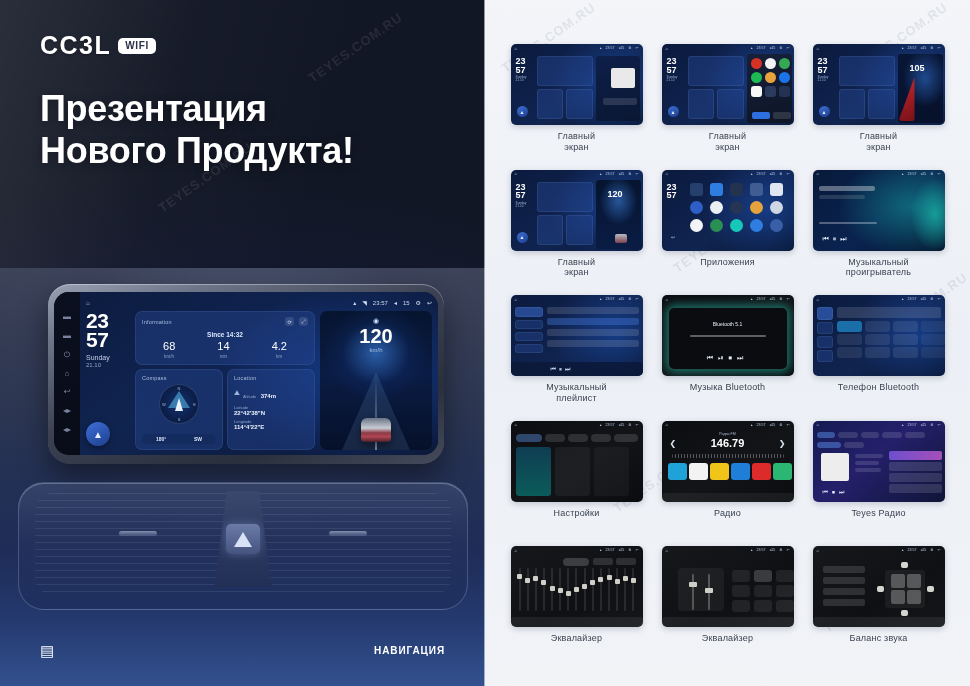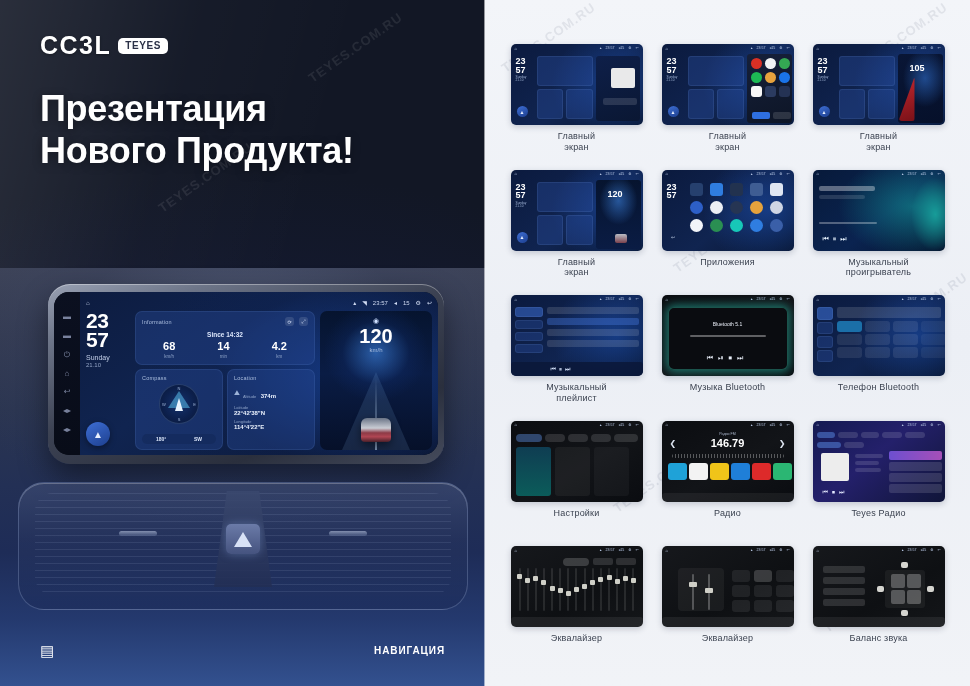--- a/index.html
+++ b/index.html
@@ -128,21 +128,21 @@
   .info-head { display:flex; align-items:center; }
   .info-dots { margin-left:auto; display:flex; gap:5px; }
   .dot-btn {
     width: 9px; height: 9px; border-radius: 3px;
     background: rgba(255,255,255,0.12);
     display:flex; align-items:center; justify-content:center;
     font-size: 5px; color:#d6e2fa;
   }
   .since { text-align:center; color:#dbe6fb; font-size:6.5px; font-weight:700; margin:5px 0 3px; }
   .stats { display:flex; justify-content:space-around; }
-  .stat-v { color:#fff; font-size:11px; font-weight:700; line-height:1; }
+  .stat-v { color:#fff; font-size:11px; font-weight:400; line-height:1; }
   .stat-u { color:#8fa4c9; font-size:4.5px; margin-top:2px; }
   .stat { text-align:center; }
   .row2 { display:flex; gap:4px; flex:1; }
   .compass-card { flex:1; display:flex; flex-direction:column; }
   .compass-dial {
     margin: 3px auto 0; width: 40px; height: 40px; border-radius:50%;
     background: radial-gradient(circle at 50% 50%, #15326e 0%, #0c1f4b 60%, #0a1838 100%);
     border:1px solid rgba(140,180,240,0.22);
     position:relative;
   }
@@ -332,21 +332,21 @@
   <section class="hero">
     <div class="hero-sheen"></div>
     <div class="hero-bottom-glow"></div>
 
     <div class="wm" style="left:150px; top:170px;">TEYES.COM.RU</div>
     <div class="wm" style="left:300px; top:40px;">TEYES.COM.RU</div>
     <div class="wm" style="left:120px; top:600px;">TEYES.COM.RU</div>
 
     <div class="logo-row">
       <span class="logo-text">CC3L</span>
-      <span class="wifi-badge">TEYES</span>
+      <span class="wifi-badge">WIFI</span>
     </div>
 
     <div class="headline">
       <div class="h-line">Презентация</div>
       <div class="h-line">Нового Продукта!</div>
     </div>
 
     <div class="dash">
       <div class="dash-surface"></div>
 

